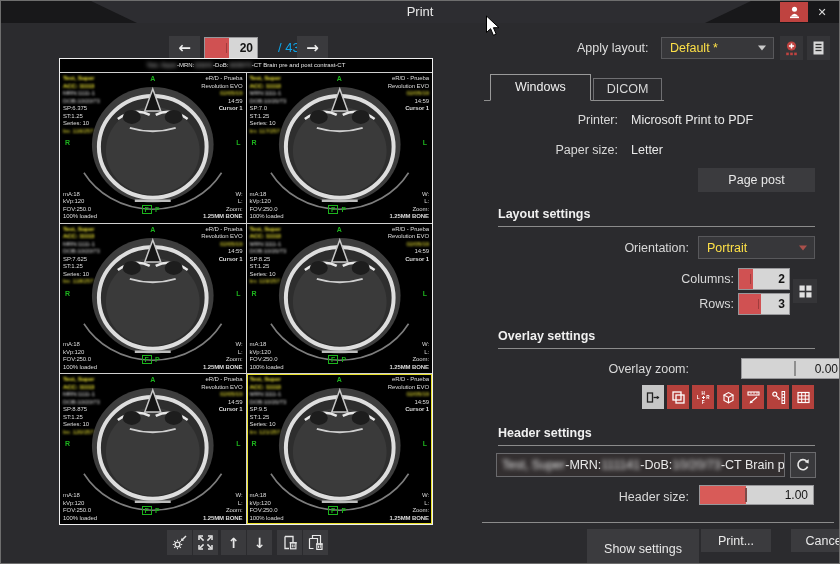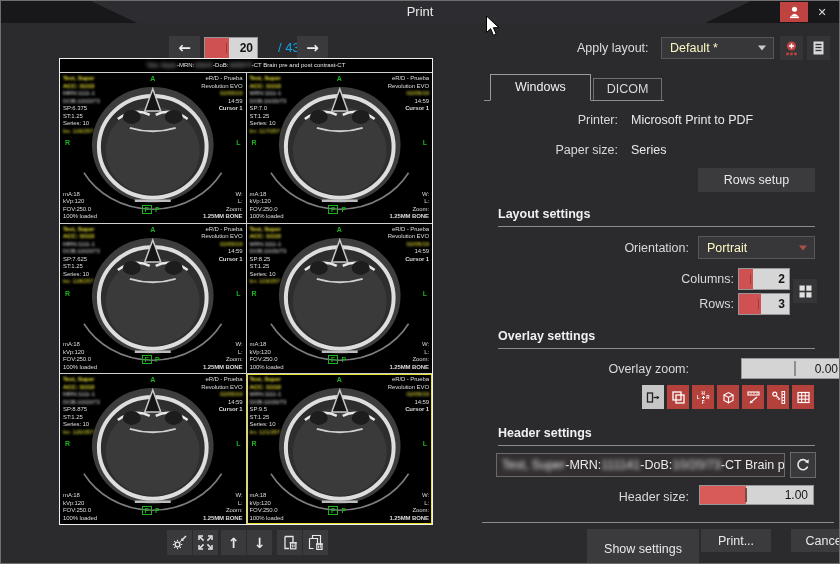--- a/index.html
+++ b/index.html
@@ -17,21 +17,21 @@
   
   .navbtn { position:absolute; top:35px; width:31px; height:24px; background:#3a3a3d; border:none; color:#efefef; font-size:15px; font-weight:bold; font-family:"DejaVu Sans",sans-serif; cursor:pointer; }
   .spin { position:relative; background:#d6d6d6; border:1px solid #97979a;font-weight:bold; }
   .spin .fill { position:absolute; left:0; top:0; bottom:0; background:#d05152; }
   .spin .fill:after { content:""; position:absolute; right:2px; top:25%; bottom:25%; width:1px; background:#a03c3c; }
   .spin .val { position:absolute; right:4px; top:50%; transform:translateY(-50%); color:#141414; font-size:12px; }
   #page-spin { position:absolute; left:203px; top:36px; width:54px; height:22px; }
   .nav-total { position:absolute; left:277px; top:39px; color:#0ea5e9; font-size:13px; }
 
   .apply-label { position:absolute; left:576px; top:40px; color:#dedede; font-size:12.5px; }
-  .dropdown { position:absolute; background:#37373a; border:1px solid #58585b; color:#fef9c3; font-size:12.5px; display:flex; align-items:center; padding:0 8px; cursor:pointer; }
+  .dropdown { position:absolute; background:#37373a; border:1px solid #58585b; color:#fde047; font-size:12.5px; display:flex; align-items:center; padding:0 8px; cursor:pointer; }
   #apply-dd { left:660px; top:36px; width:113px; height:22px; }
   .caret { position:absolute; right:7px; top:50%; transform:translateY(-50%); width:0; height:0; border-left:4px solid transparent; border-right:4px solid transparent; border-top:5px solid #c9c9c9; }
   .caret.red { border-top-color:#a9504b; }
   .mini-btn { position:absolute; top:35px; width:23px; height:24px; background:#353538; border:none; display:flex; align-items:center; justify-content:center; cursor:pointer; }
 
   
   .page { position:absolute; left:58px; top:57px; width:374px; height:467px; background:#000; border:1px solid #f0f0f0; }
   .page-header { height:13px; line-height:13px; text-align:center; color:#e8e8e8; font-size:6px; white-space:nowrap; overflow:hidden; }
   .grid { position:absolute; left:0; top:13px; right:0; bottom:0; display:grid; grid-template-columns:1fr 1fr; grid-template-rows:1fr 1fr 1fr; gap:1px; background:#cfcfcf; border-top:1px solid #cfcfcf; }
   .cell { position:relative; background:#000; overflow:hidden; }
@@ -499,22 +499,22 @@
   </button>
 
   <div class="tabstrip">
     <div class="tab active">Windows</div>
     <div class="tab">DICOM</div>
   </div>
 
   <div class="lab" style="left:480px; top:112px; width:137px">Printer:</div>
   <div class="val" style="left:630px; top:112px">Microsoft Print to PDF</div>
   <div class="lab" style="left:480px; top:142px; width:137px">Paper size:</div>
-  <div class="val" style="left:630px; top:142px">Series</div>
-  <button class="btn" style="left:697px; top:167px; width:117px; height:24px">Rows setup</button>
+  <div class="val" style="left:630px; top:142px">Letter</div>
+  <button class="btn" style="left:697px; top:167px; width:117px; height:24px">Page post</button>
 
   <div class="section" style="top:206px">Layout settings</div>
   <div class="lab" style="left:480px; top:240px; width:208px">Orientation:</div>
   <div class="dropdown" style="left:697px; top:235px; width:117px; height:23px">
     <span>Portrait</span>
     <span class="caret red"></span>
   </div>
   <div class="lab" style="left:480px; top:271px; width:253px">Columns:</div>
   <div class="spin" style="position:absolute; left:737px; top:267px; width:52px; height:22px">
     <div class="fill" style="width:14px"></div>

